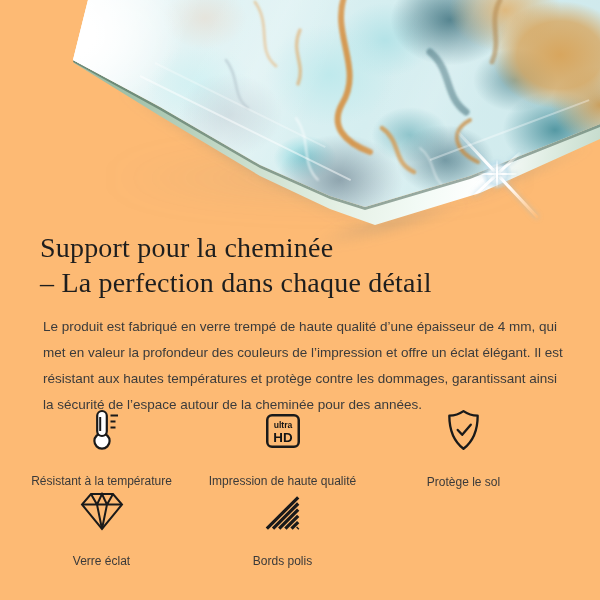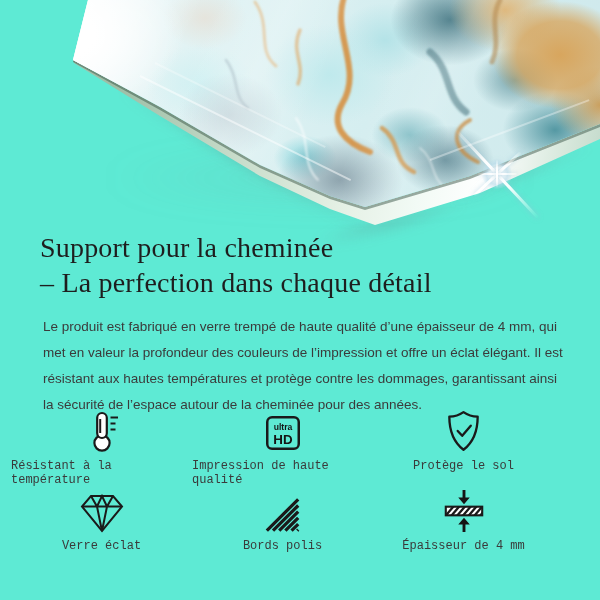--- a/index.html
+++ b/index.html
@@ -1,16 +1,16 @@
 <!DOCTYPE html>
 <html><head>
 <meta charset="utf-8">
 <style>
   html,body{margin:0;padding:0;background:#fff;}
-  .page{position:relative;width:600px;height:600px;background:#5eead4;overflow:hidden;
+  .page{position:relative;width:600px;height:600px;background:#fdba74;overflow:hidden;
         font-family:"Liberation Sans","DejaVu Sans",sans-serif;}
 
   
   .hero{position:absolute;top:0;left:0;width:600px;height:262px;}
 
   .sh{position:absolute;border-radius:50%;}
   .sh1{left:100px;top:147px;width:290px;height:22px;transform:rotate(29deg);
        background:radial-gradient(closest-side,rgba(96,110,116,.32),rgba(96,110,116,0));filter:blur(6px);}
   .sh2{left:310px;top:213px;width:160px;height:20px;transform:rotate(-15deg);
        background:radial-gradient(closest-side,rgba(96,110,116,.26),rgba(96,110,116,0));filter:blur(6px);}
@@ -74,21 +74,21 @@
      font-weight:400;font-size:28px;line-height:35px;color:#1e1e1e;letter-spacing:.2px;}
   h1 span{display:block;}
   .desc{position:absolute;top:311px;left:40px;width:524px;margin:3px;
         font-size:13.5px;line-height:26px;color:#3b3b3b;}
 
   
   .features{position:absolute;top:408px;left:11px;display:grid;
             grid-template-columns:repeat(3,181px);grid-auto-rows:80px;}
   .feature{display:flex;flex-direction:column;align-items:center;}
   .icon-box{height:46px;display:flex;align-items:flex-end;justify-content:center;}
-  .f-label{margin-top:5px;font-size:12px;line-height:14px;color:#3a3a3a;font-family:Liberation Mono, monospace;}
+  .f-label{margin-top:22px;font-size:12px;line-height:14px;color:#3a3a3a;}
   .ic{stroke:#1a1a1a;fill:none;}
 </style>
 </head>
 <body>
 
 <div class="page">
 
   <div class="hero">
     <div class="sh sh3"></div>
     <div class="sh sh1"></div>
@@ -188,33 +188,15 @@
 
     <div class="feature">
       <div class="icon-box">
         <svg width="38" height="38" viewBox="0 0 40 40" class="ic" stroke-width="3.4">
           <path d="M3 36.5 L36 3.5 M9.5 36.5 L36 10 M16 36.5 L36 16.5 M22.5 36.5 L36 23 M29 36.5 L36 29.5 M35 36.5 L36 35.5"></path>
         </svg>
       </div>
       <div class="f-label">Bords polis</div>
     </div>
 
-    <div class="feature">
-      <div class="icon-box">
-        <svg width="46" height="46" viewBox="0 0 48 48">
-          <defs>
-              <clipPath id="barclip">
-                <rect x="5" y="19.5" width="38" height="9"></rect>
-              </clipPath>
-            </defs>
-          <rect x="5" y="19.5" width="38" height="9" fill="#fff" stroke="#1a1a1a" stroke-width="2.2"></rect>
-          <g clip-path="url(#barclip)" stroke="#1a1a1a" stroke-width="2.4">
-            <path d="M3 31 L15 17 M9 31 L21 17 M15 31 L27 17 M21 31 L33 17 M27 31 L39 17 M33 31 L45 17 M39 31 L51 17"></path>
-          </g>
-          <path d="M22.5 2 h3 v8 h4.5 l-6 7 l-6 -7 h4.5 z" fill="#151515"></path>
-          <path d="M22.5 46 h3 v-8 h4.5 l-6 -7 l-6 7 h4.5 z" fill="#151515"></path>
-        </svg>
-      </div>
-      <div class="f-label">Épaisseur de 4 mm</div>
-    </div>
 
   </div>
 </div>
 
 </body></html>

